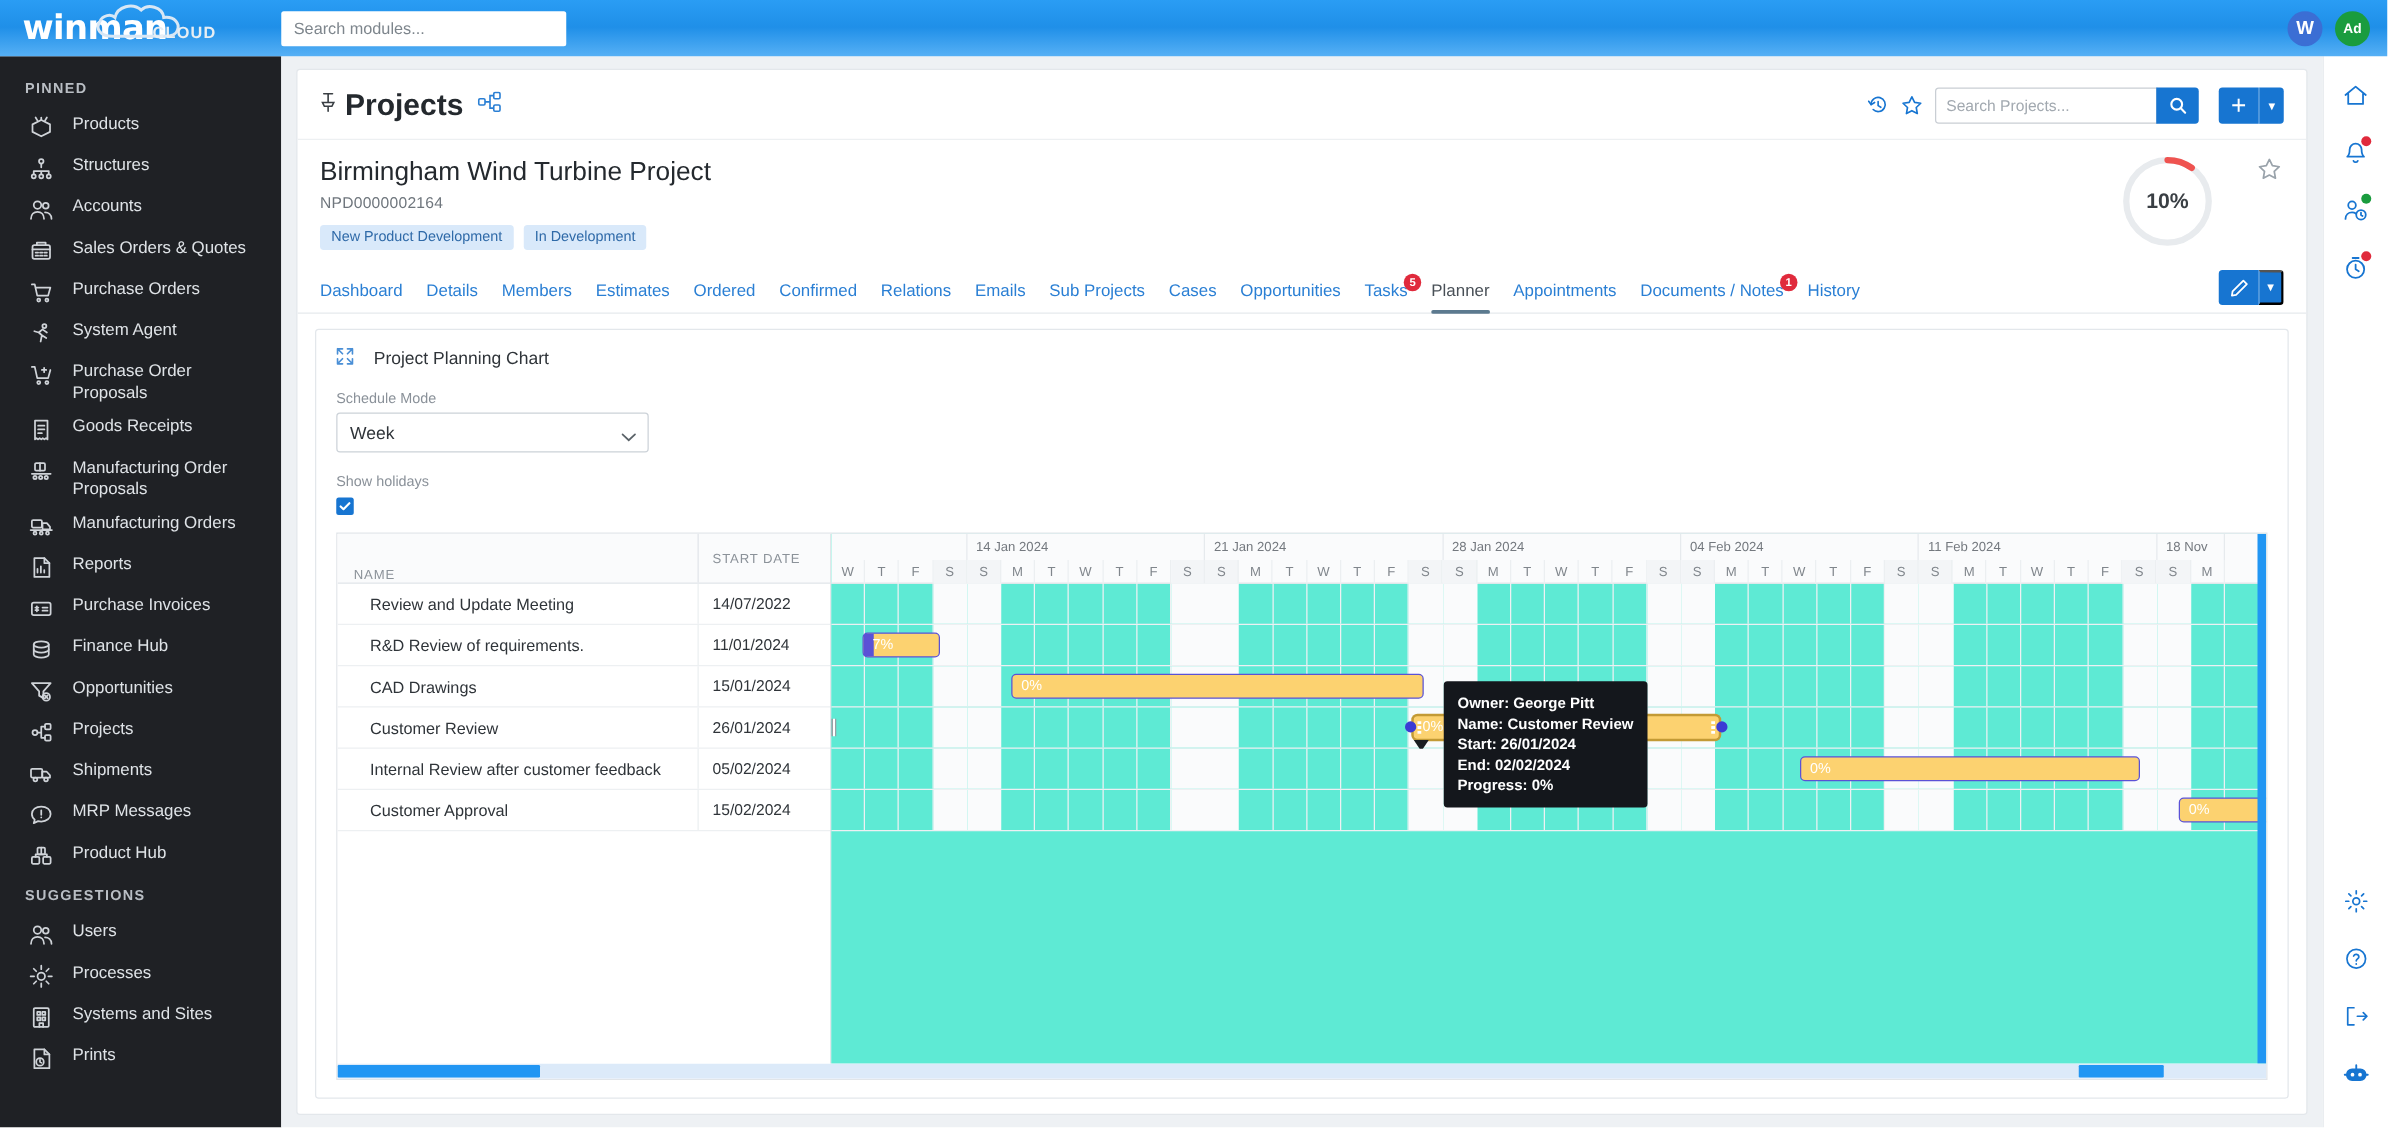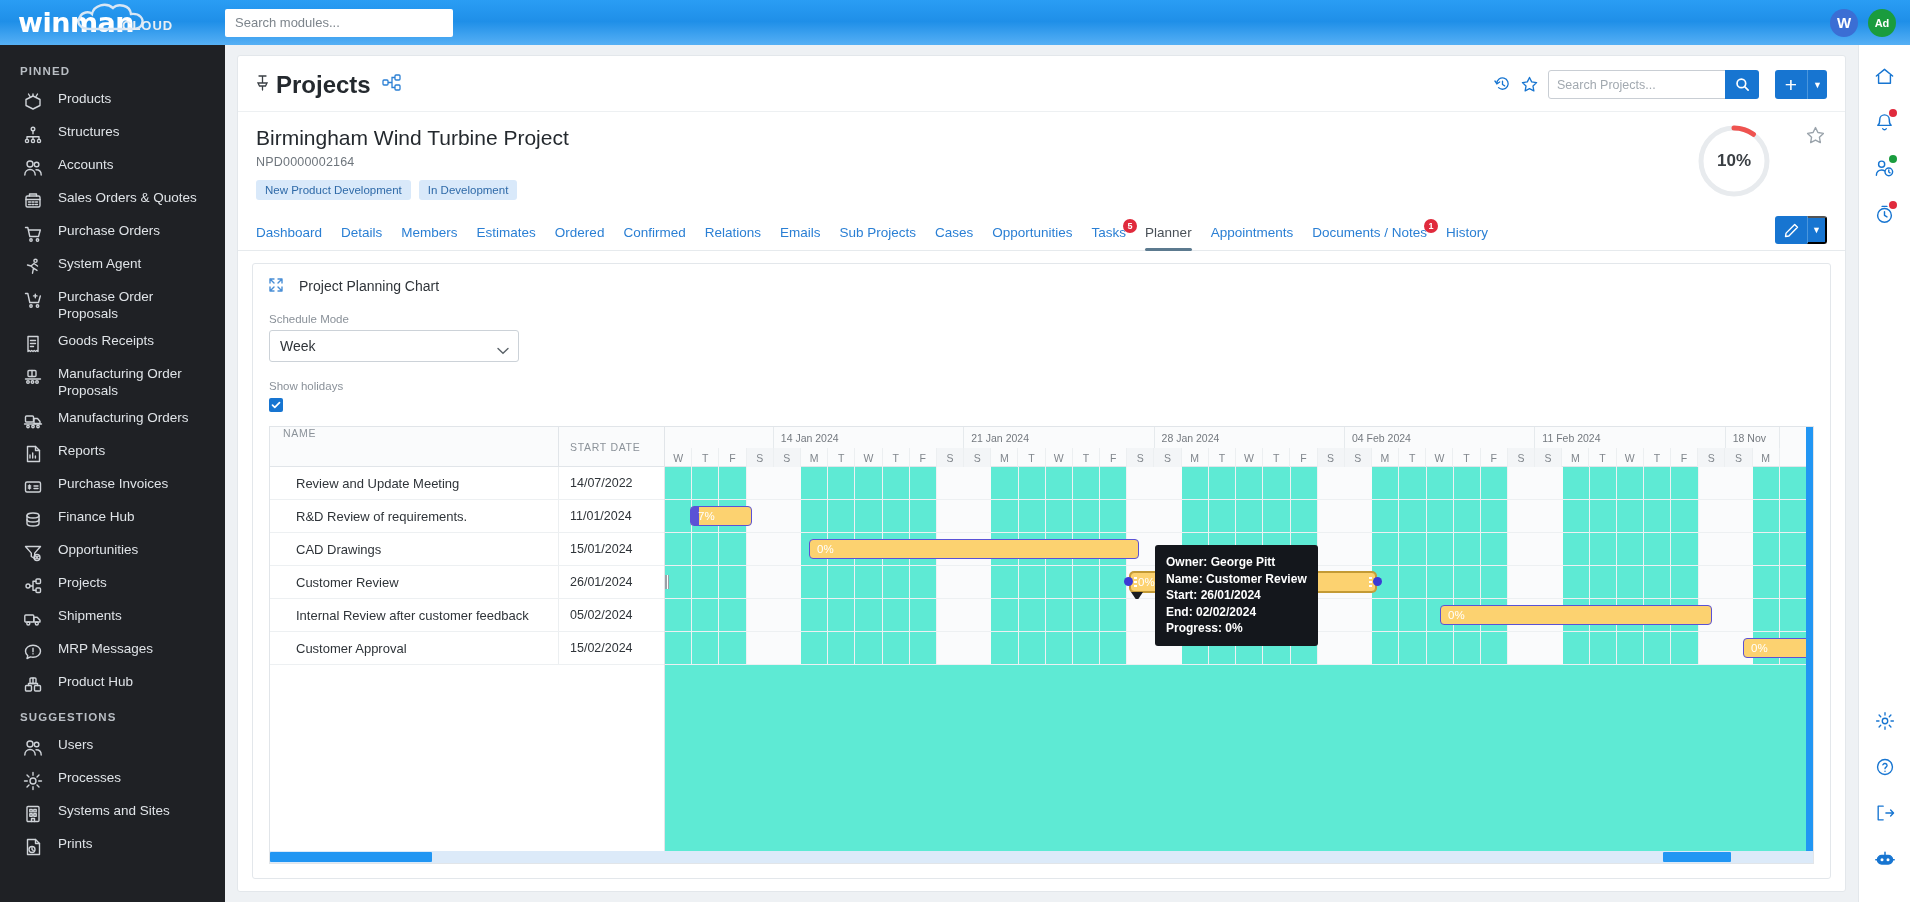--- a/index.html
+++ b/index.html
@@ -194,21 +194,21 @@
   .gantt {
     margin-top: 14px; flex: 1; min-height: 0;
     border: 1px solid #e1e5e9; display: flex; flex-direction: column;
     position: relative; overflow: hidden;
   }
   .gantt-body { flex:1; display:flex; min-height:0; overflow:hidden; }
   .g-left { width: 395px; flex: 0 0 395px; border-right: 1px solid #e1e5e9; background:#fff; }
   .g-lhead {
     display:flex; height: 40px; background:#fafbfc; border-bottom:1px solid #e1e5e9;
   }
-  .g-lhead .c1 { flex:1; display:flex;align-items:flex-start;padding-left:13px; border-right:1px solid #e1e5e9;}
+  .g-lhead .c1 { flex:1; display:flex;align-items:flex-end;padding-left:13px; border-right:1px solid #e1e5e9;}
   .g-lhead .c2 { width: 105px; flex:0 0 105px; display:flex;align-items:center;padding-left:11px;}
   .g-col-h { font-size: 10.5px; color: #8b9299; letter-spacing: .7px; }
   .g-row { display:flex; height: 33px; border-bottom:1px solid #edf0f2; }
   .g-row .c1 { flex:1; display:flex;align-items:center;padding-left:26px; border-right:1px solid #eceff1;}
   .g-row .c2 { width:105px; flex:0 0 105px; display:flex;align-items:center;padding-left:11px;}
   .g-name { font-size: 13px; color: #2f3439; white-space: nowrap; }
   .g-date { font-size: 12.5px; color: #2f3439; }
 
   .g-right { flex:1; position: relative; overflow: hidden; background:#5eead4; }
   .g-rhead { height: 40px; border-bottom: 1px solid #e1e5e9; background:#fafbfc; }

